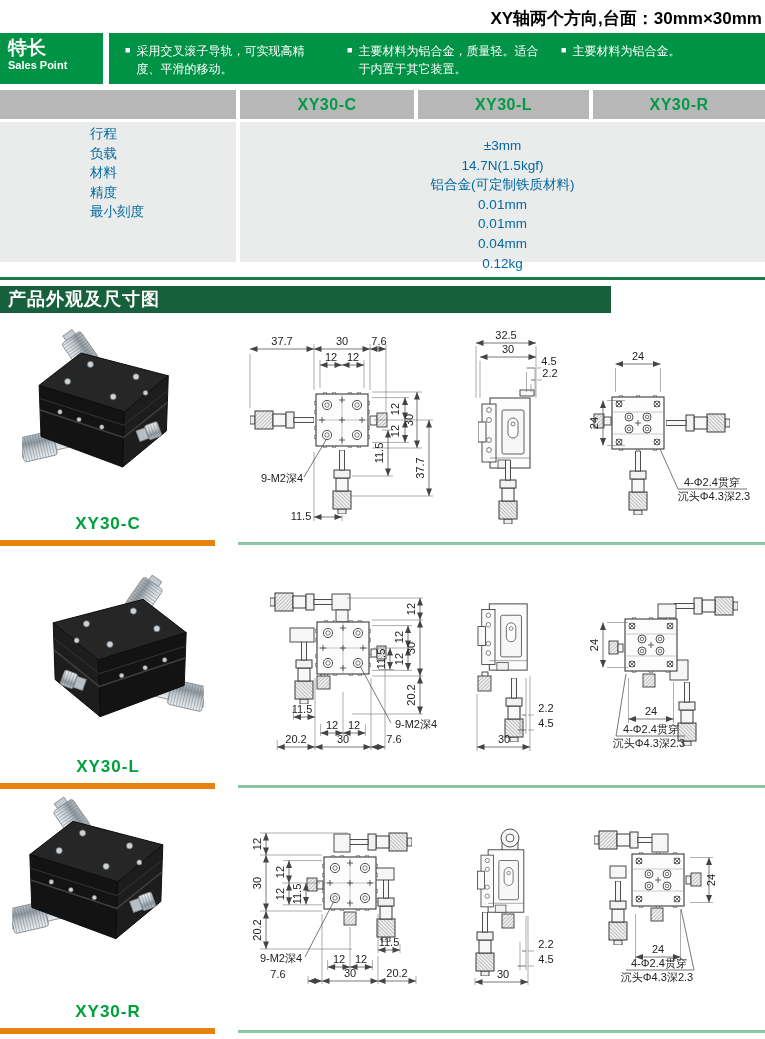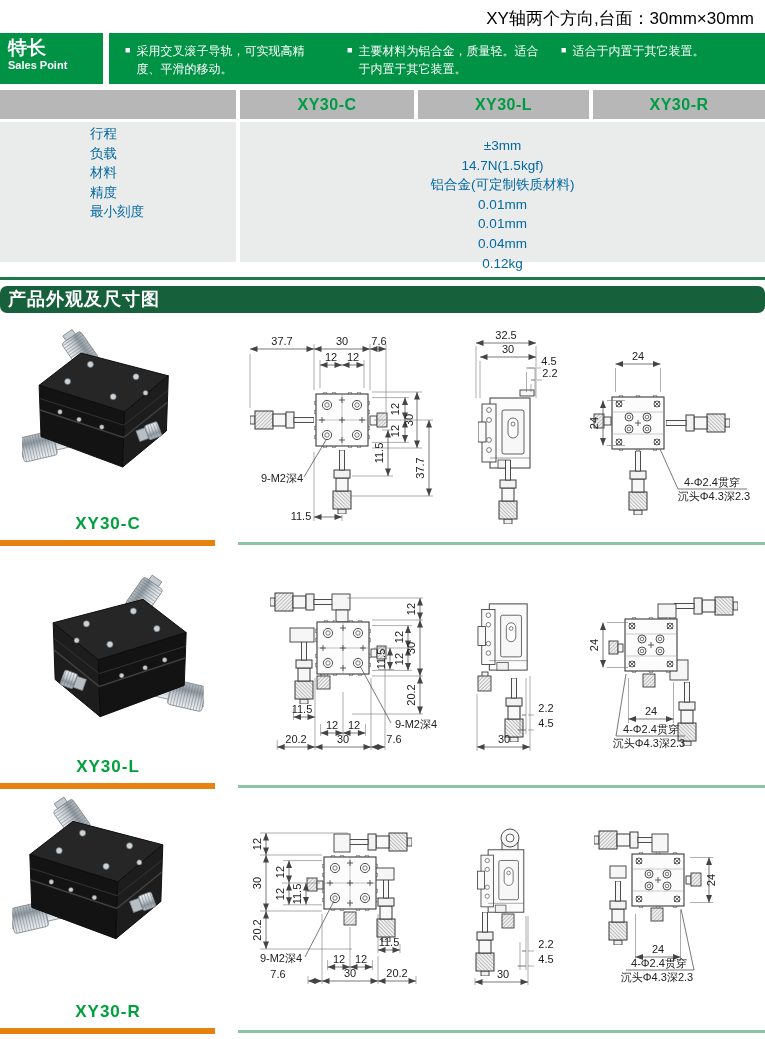--- a/index.html
+++ b/index.html
@@ -1,40 +1,40 @@
 <!DOCTYPE html>
 <html><head>
 <meta charset="utf-8">
 <style>
   html,body{margin:0;padding:0;background:#fff;}
   .page{position:relative;width:765px;height:1039px;background:#fff;overflow:hidden;
         font-family:"Liberation Sans","DejaVu Sans",sans-serif;}
-  .top-note{position:absolute;top:7px;right:11px;font-size:17px;font-weight:normal;color:#000;margin-left:24px;}
+  .top-note{position:absolute;top:7px;right:3px;font-size:17px;font-weight:bold;color:#000;margin-left:24px;}
   
   .banner-left{position:absolute;top:33px;left:0;width:103px;height:51px;background:#009245;
     color:#fff;box-sizing:border-box;padding:4px 17px 0 8px;}
   .banner-left .cn{font-size:19px;font-weight:bold;line-height:1.15;}
   .banner-left .en{font-size:11px;font-weight:bold;}
   .banner-main{position:absolute;top:33px;left:109px;width:656px;height:51px;background:#009245;}
   .bullet{position:absolute;top:9px;display:flex;color:#fff;font-size:12px;line-height:1.5;}
   .bullet .sq{margin-right:6px;font-size:9px;padding-top:2px;}
   .b1{left:16px;width:186px;} .b2{left:238px;width:200px;} .b3{left:452px;width:190px;}
   
   .hc{position:absolute;top:90px;height:29px;background:#b6b7b6;color:#009b45;font-weight:bold;
       font-size:16px;text-align:center;line-height:29px;letter-spacing:0.5px;}
   .h0{left:0;width:236px;} .h1{left:240px;width:174px;} .h2{left:418px;width:171px;} .h3{left:593px;width:172px;}
   .spec-labels{position:absolute;top:122px;left:0;width:236px;height:140px;background:#eaebeb;padding-top:2px;box-sizing:border-box;}
   .spec-values{position:absolute;top:122px;left:240px;width:525px;height:140px;background:#eaebeb;padding-top:14px;box-sizing:border-box;}
   .srow{height:19.6px;line-height:19.6px;font-size:13.5px;color:#0369a1;}
   .spec-labels .srow{padding-left:90px;}
   .spec-values .srow{text-align:center;}
   
   .sec-line{position:absolute;top:277px;left:0;width:765px;height:3px;background:#1e7a4a;}
-  .sec-bar{position:absolute;top:286px;left:0;width:765px;height:27px;background:#17603c;color:#fff;
-    font-size:18px;font-weight:bold;line-height:27px;padding-left:8px;box-sizing:border-box;letter-spacing:1px;border-radius:7px;}
+  .sec-bar{position:absolute;top:286px;left:0;width:611px;height:27px;background:#17603c;color:#fff;
+    font-size:18px;font-weight:bold;line-height:27px;padding-left:8px;box-sizing:border-box;letter-spacing:1px;}
   
   .prod-row{position:absolute;left:0;width:765px;}
   .r1{top:318px;height:228px;} .r2{top:556px;height:233px;} .r3{top:790px;height:244px;}
   .photo{position:absolute;}
   .model{position:absolute;left:0;width:216px;bottom:12px;text-align:center;font-size:17px;
     font-weight:bold;color:#00a13c;letter-spacing:1px;}
   .bar-orange{position:absolute;bottom:0;left:0;width:215px;height:6px;background:#e8820e;}
   .bar-green{position:absolute;bottom:1px;left:238px;right:0;height:3px;background:#8cc5a3;}
   .draw{position:absolute;left:232px;top:0;}
   .kb{fill:url(#kn);stroke:#3b3b3b;stroke-width:0.9;}
@@ -216,21 +216,21 @@
     <div class="bullet b1">
       <span class="sq">■</span>
       <span>采用交叉滚子导轨，可实现高精度、平滑的移动。</span>
     </div>
     <div class="bullet b2">
       <span class="sq">■</span>
       <span>主要材料为铝合金，质量轻。适合于内置于其它装置。</span>
     </div>
     <div class="bullet b3">
       <span class="sq">■</span>
-      <span>适合于内置于其它装置。</span>
+      <span>主要材料为铝合金。</span>
     </div>
   </div>
 
   <div class="hc h0"></div>
   <div class="hc h1">XY30-C</div>
   <div class="hc h2">XY30-L</div>
   <div class="hc h3">XY30-R</div>
 
   <div class="spec-labels">
     <div class="srow">行程</div>

